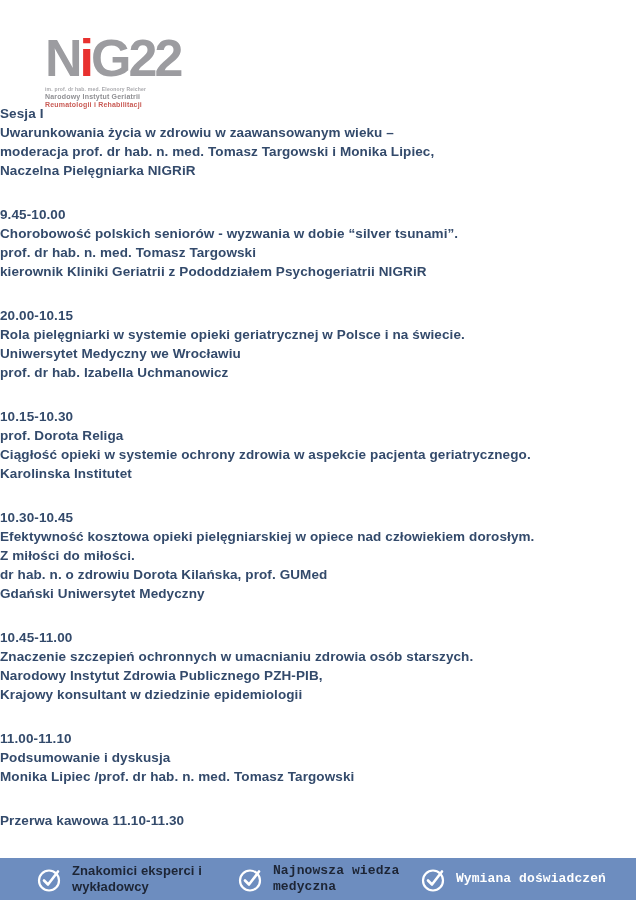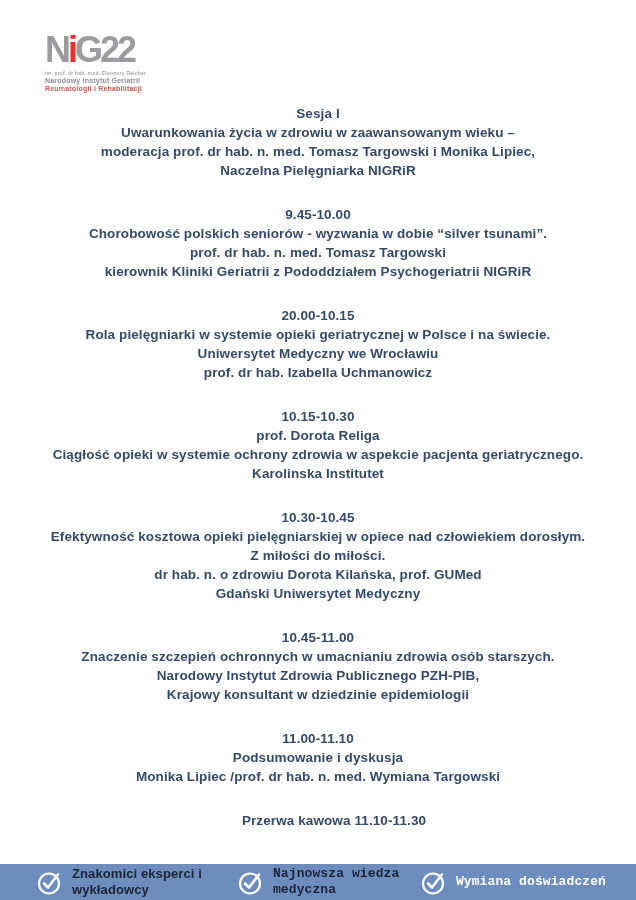--- a/index.html
+++ b/index.html
@@ -16,21 +16,21 @@
   }
 
   
   .logo {
     position: absolute;
     left: 45px;
     top: 32px;
     line-height: 1;
   }
   .logo-word {
-    font-size: 36px;
+    font-size: 52px;
     font-weight: 800;
     letter-spacing: -3px;
     color: #9c9ca0;
     font-family: "Liberation Sans", sans-serif;
   }
   .logo-word .logo-i { color: #e8312f; }
   .logo-sub { margin-top: 3px; }
   .logo-sub-tiny {
     font-size: 5px;
     color: #a8a8ac;
@@ -51,43 +51,43 @@
     letter-spacing: 0.2px;
     margin-top: 1px;
   }
 
   
   .program {
     position: absolute;
     top: 104px;
     left: 0;
     width: 100%;
-    text-align: center;
+    text-align: left;
     color: #334a6b;
     font-weight: 700;
     font-size: 13.5px;
     line-height: 19px;
     letter-spacing: 0.1px;
   }
   .program p, .program h2, .program h3 {
     font-size: 13.5px;
     font-weight: 700;
     line-height: 19px;
     white-space: nowrap;
   }
   .block { margin-bottom: 25px; }
-  .break-note { margin-top: 25px; padding-left: 32px; }
+  .break-note { margin-top: 25px; }
 
   
   .footer-bar {
     position: absolute;
     left: 0;
     bottom: 0;
     width: 636px;
-    height: 36px;
+    height: 42px;
     background: #6d8dbf;
     display: flex;
     align-items: center;
     justify-content: space-between;
     padding: 0 30px 0 36px;
   }
   .badge {
     display: flex;
     align-items: center;
     gap: 9px;
@@ -155,21 +155,21 @@
         </div>
         <div class="block">
           <h3>10.45-11.00</h3>
           <p>Znaczenie szczepień ochronnych w umacnianiu zdrowia osób starszych.</p>
           <p>Narodowy Instytut Zdrowia Publicznego PZH-PIB,</p>
           <p>Krajowy konsultant w dziedzinie epidemiologii</p>
         </div>
         <div class="block">
           <h3>11.00-11.10</h3>
           <p>Podsumowanie i dyskusja</p>
-          <p>Monika Lipiec /prof. dr hab. n. med. Wymiana Targowski</p>
+          <p>Monika Lipiec /prof. dr hab. n. med. Tomasz Targowski</p>
         </div>
       </div>
 
     <p class="break-note">Przerwa kawowa 11.10-11.30</p>
   </div>
 
   <div class="footer-bar" id="footer-bar" style="background: rgb(109, 141, 191);">
       <div class="badge">
         <svg class="check-icon" width="27" height="27" viewBox="0 0 27 27">
           <circle cx="13" cy="14.5" r="10" fill="none" stroke="#ffffff" stroke-width="2.2"></circle>

